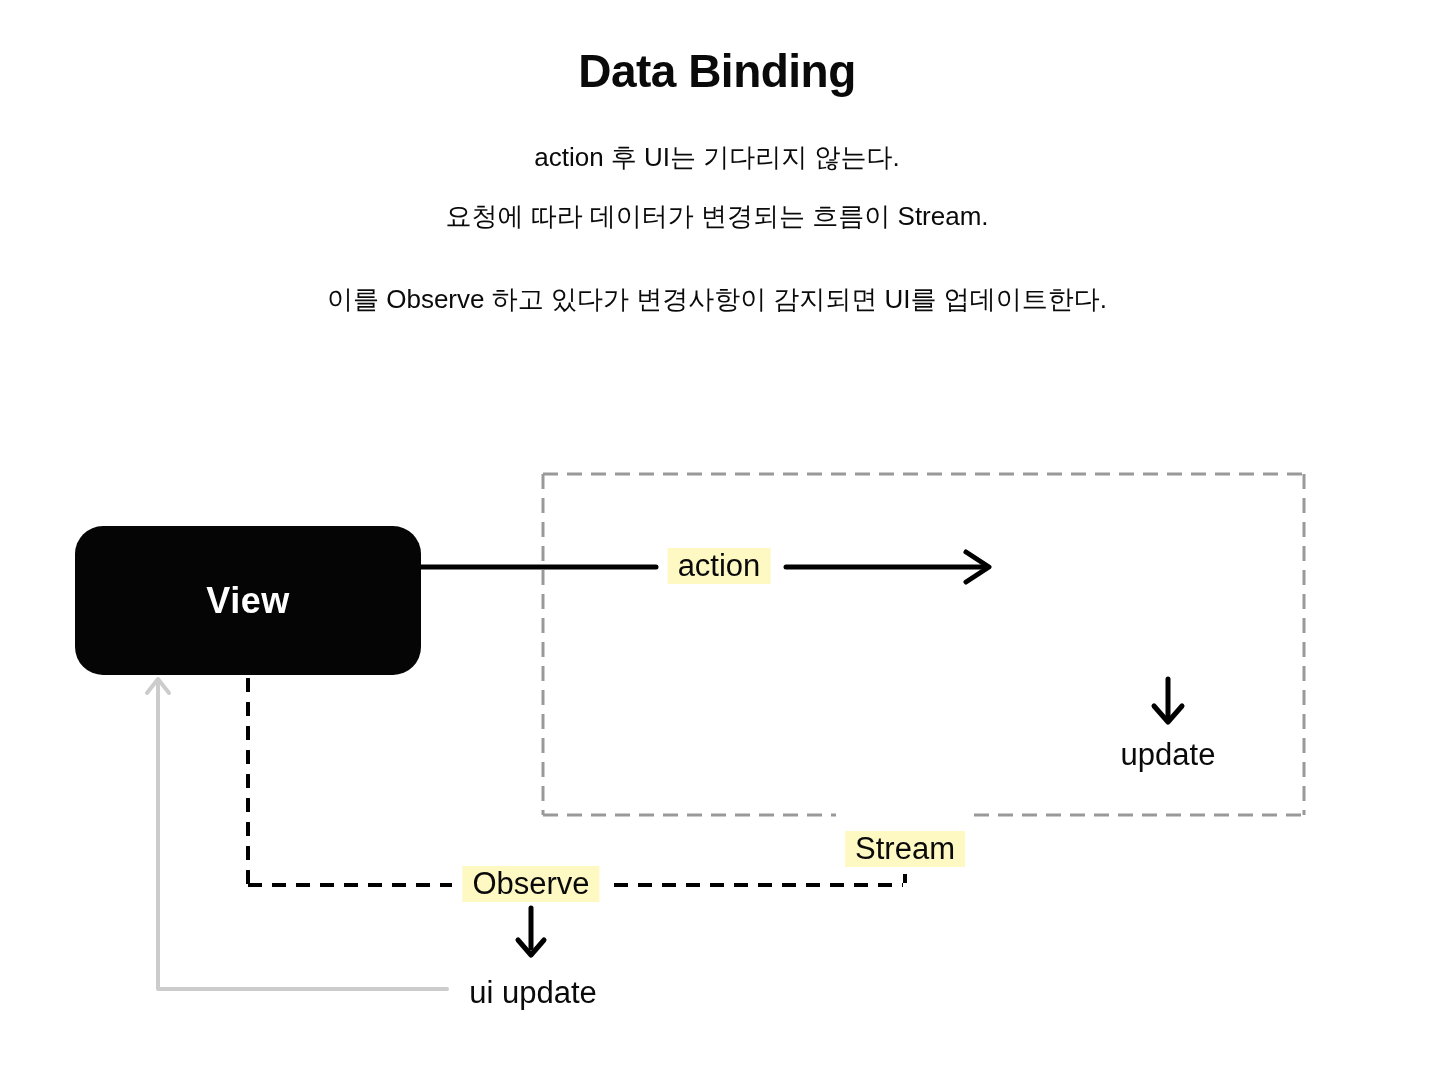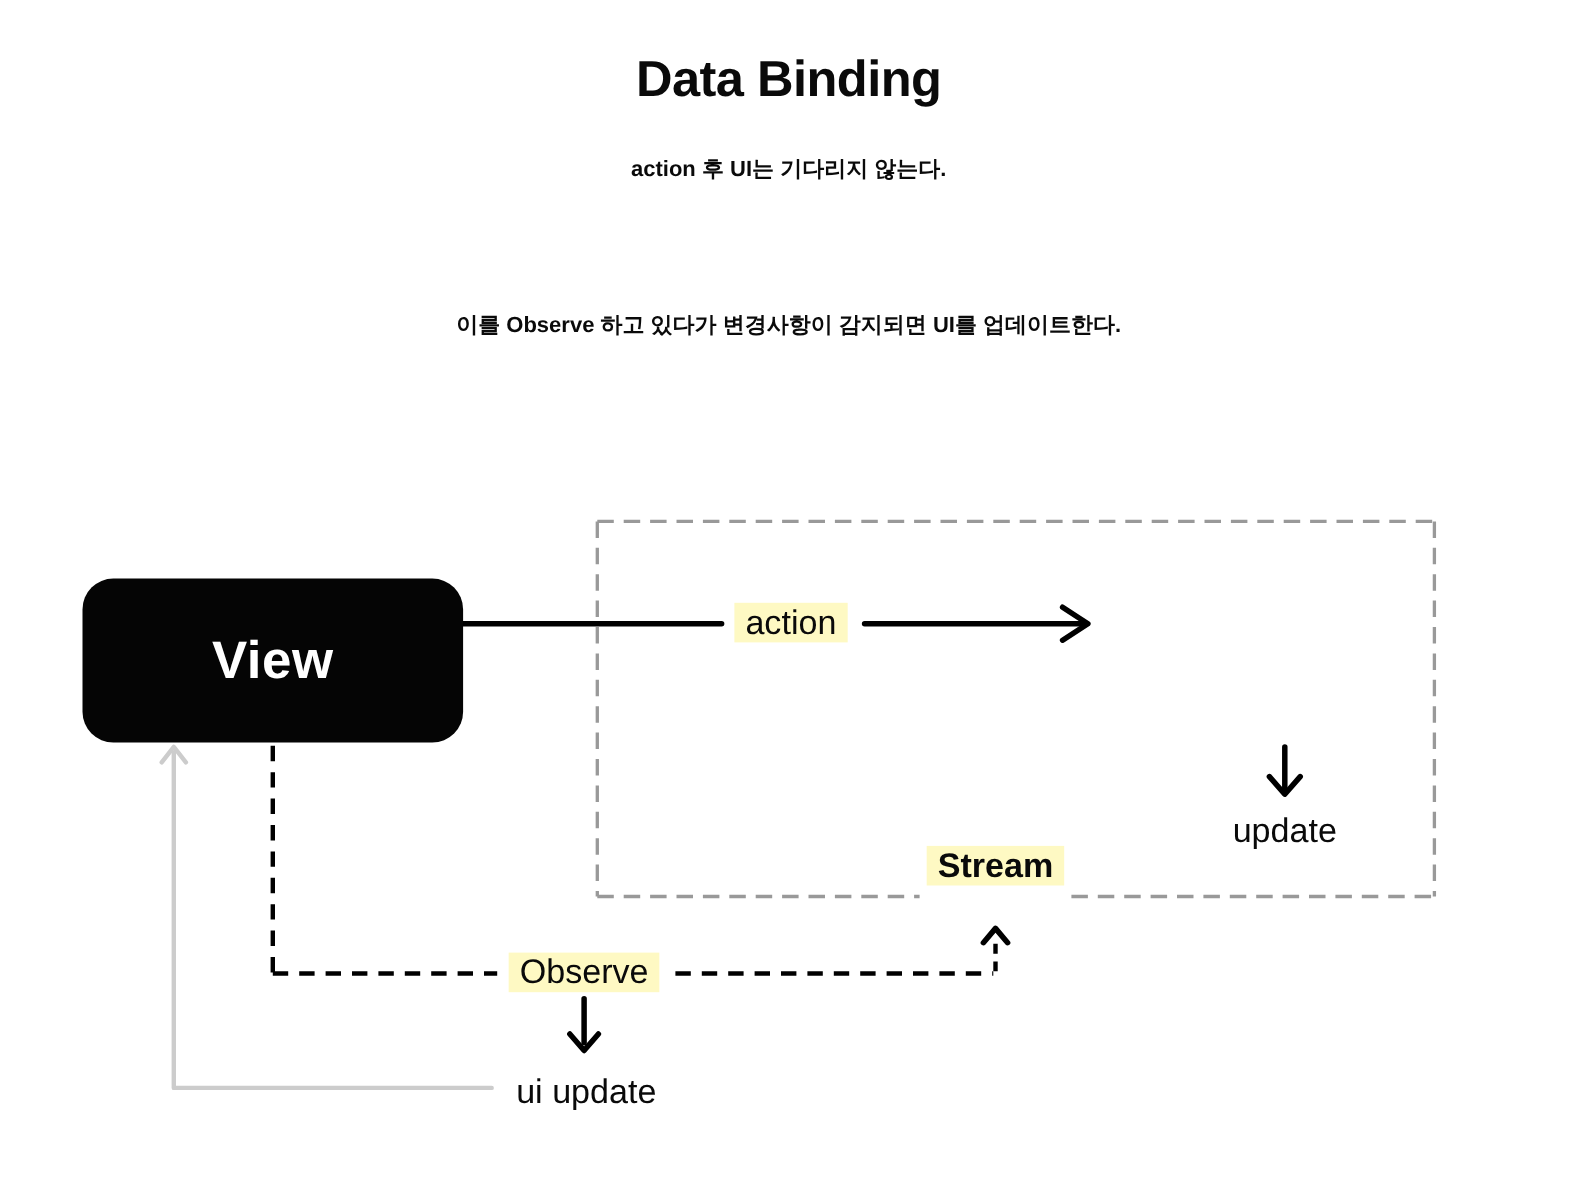--- a/index.html
+++ b/index.html
@@ -21,22 +21,22 @@
     font-size: 46px;
     font-weight: 700;
     color: #0a0a0a;
     letter-spacing: -0.5px;
   }
   .desc {
     position: absolute;
     left: 0;
     width: 100%;
     text-align: center;
-    font-size: 20px;
-    font-weight: 700;
+    font-size: 26px;
+    font-weight: 400;
     color: #0a0a0a;
   }
   .desc-1 { top: 140px; }
   .desc-2 { top: 199px; }
   .desc-3 { top: 266px; margin-top: 16px; }
 
   .diagram-svg {
     position: absolute;
     top: 0; left: 0;
     width: 1434px;
@@ -44,52 +44,53 @@
     z-index: 1;
   }
   .node {
     position: absolute;
     background: #050505;
     border-radius: 28px;
     display: flex;
     align-items: center;
     justify-content: center;
     color: #ffffff;
-    font-size: 48px;
+    font-size: 36px;
     font-weight: 700;
     z-index: 3;
     letter-spacing: 0.5px;
   }
   .node-view  { left: 75px;  top: 526px; width: 346px; height: 149px; }
   .node-viewmodel { left: 993px; top: 526px; width: 350px; height: 149px; }
 
   .edge-label {
     position: absolute;
     transform: translate(-50%, -50%);
     font-size: 31px;
     font-weight: 400;
     color: #0a0a0a;
     background: #fef9c3;
     padding: 0 10px;
     white-space: nowrap;
     z-index: 2;
   }
   .label-action   { left: 719px;  top: 566px; }
   .label-update   { left: 1168px; top: 755px; background: transparent; }
-  .label-stream   { left: 905px;  top: 787px; font-weight: bold; }
+  .label-stream   { left: 905px;  top: 849px; }
   .label-observe  { left: 531px;  top: 884px; }
   .label-ui-update{ left: 533px;  top: 993px; background: transparent; }
 </style>
 </head>
 <body>
 
 <div class="page">
 
   <div class="title">Data Binding</div>
   <div class="desc desc-1">action 후 UI는 기다리지 않는다.</div>
+  <div class="desc desc-2">요청에 따라 데이터가 변경되는 흐름이 Stream.</div>
   <div class="desc desc-3">이를 Observe 하고 있다가 변경사항이 감지되면 UI를 업데이트한다.</div>
 
   <svg class="diagram-svg" viewBox="0 0 1434 1090" xmlns="http://www.w3.org/2000/svg">
 
     <g stroke="#999999" stroke-width="3" fill="none">
       <line x1="543" y1="474" x2="1304" y2="474" stroke-dasharray="15 9"></line>
       <line x1="543" y1="474" x2="543" y2="815" stroke-dasharray="15 9"></line>
       <line x1="1304" y1="474" x2="1304" y2="815" stroke-dasharray="15 9"></line>
       <line x1="543" y1="815" x2="836" y2="815" stroke-dasharray="15 9"></line>
       <line x1="974" y1="815" x2="1304" y2="815" stroke-dasharray="15 9"></line>

